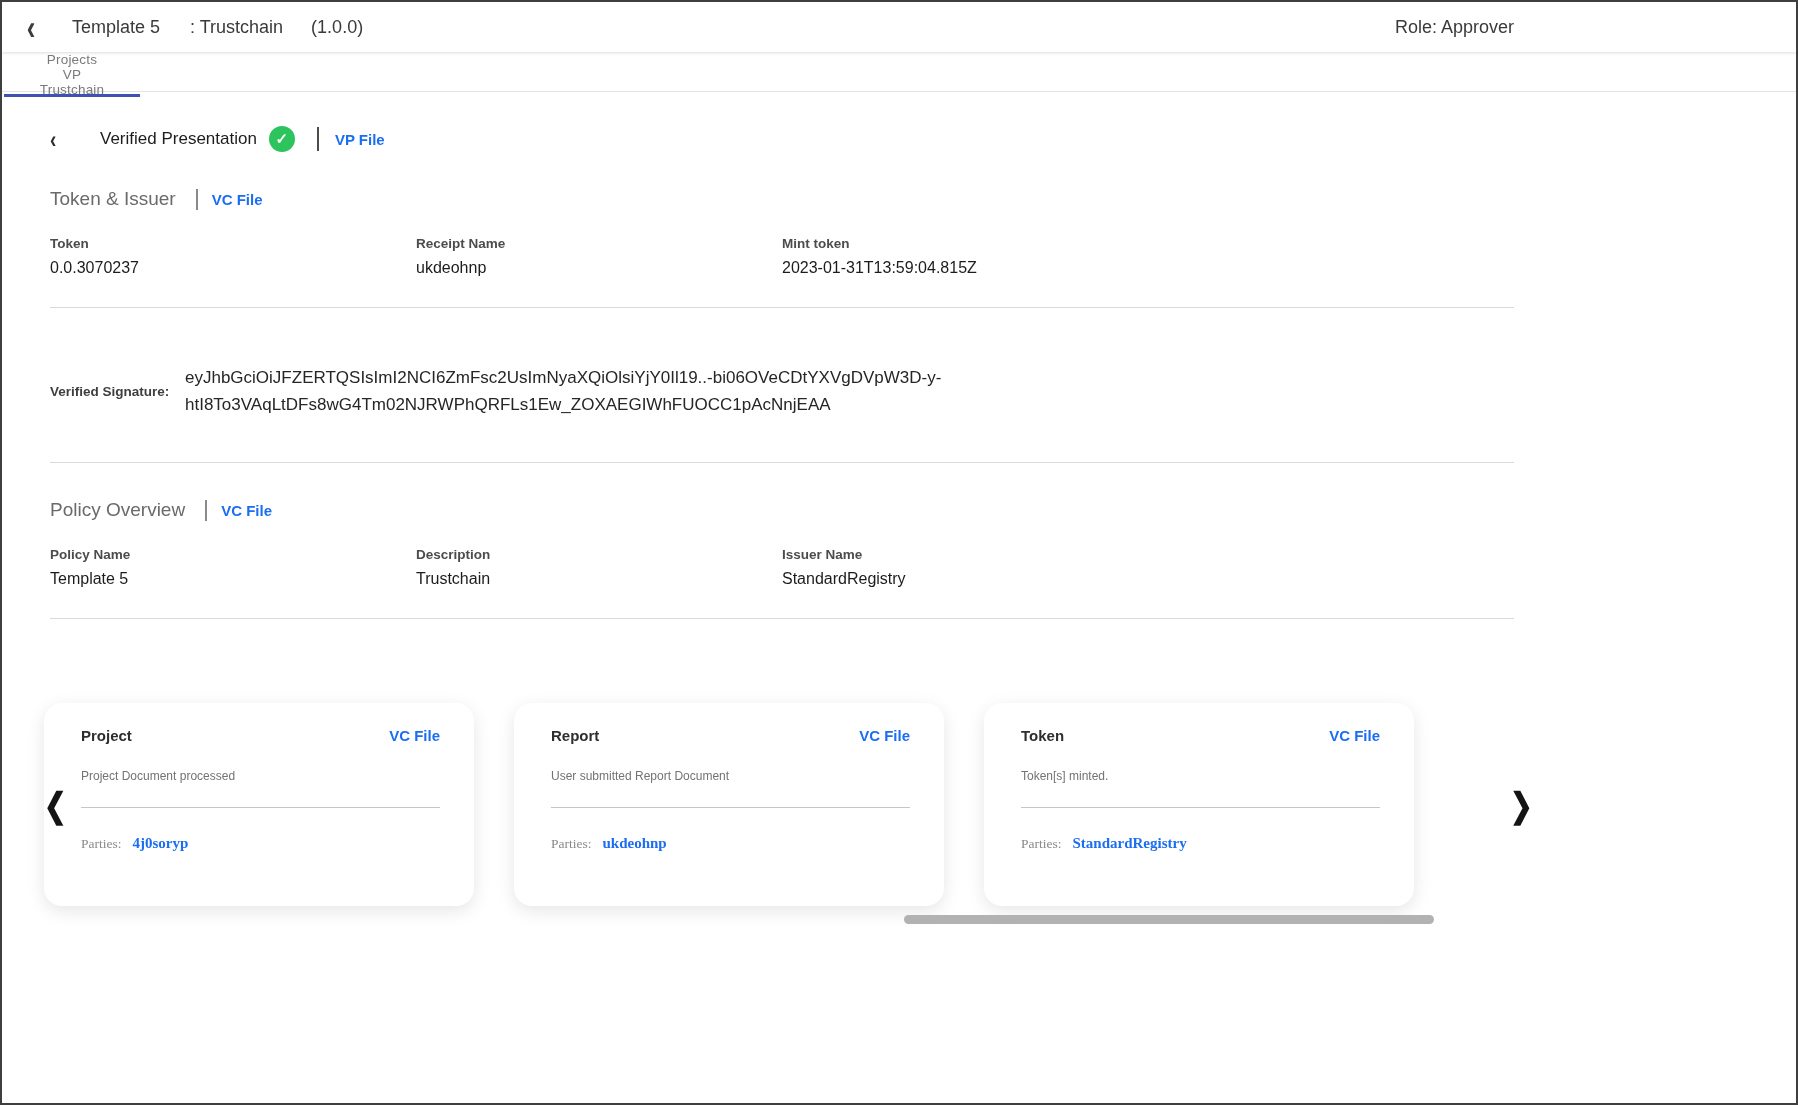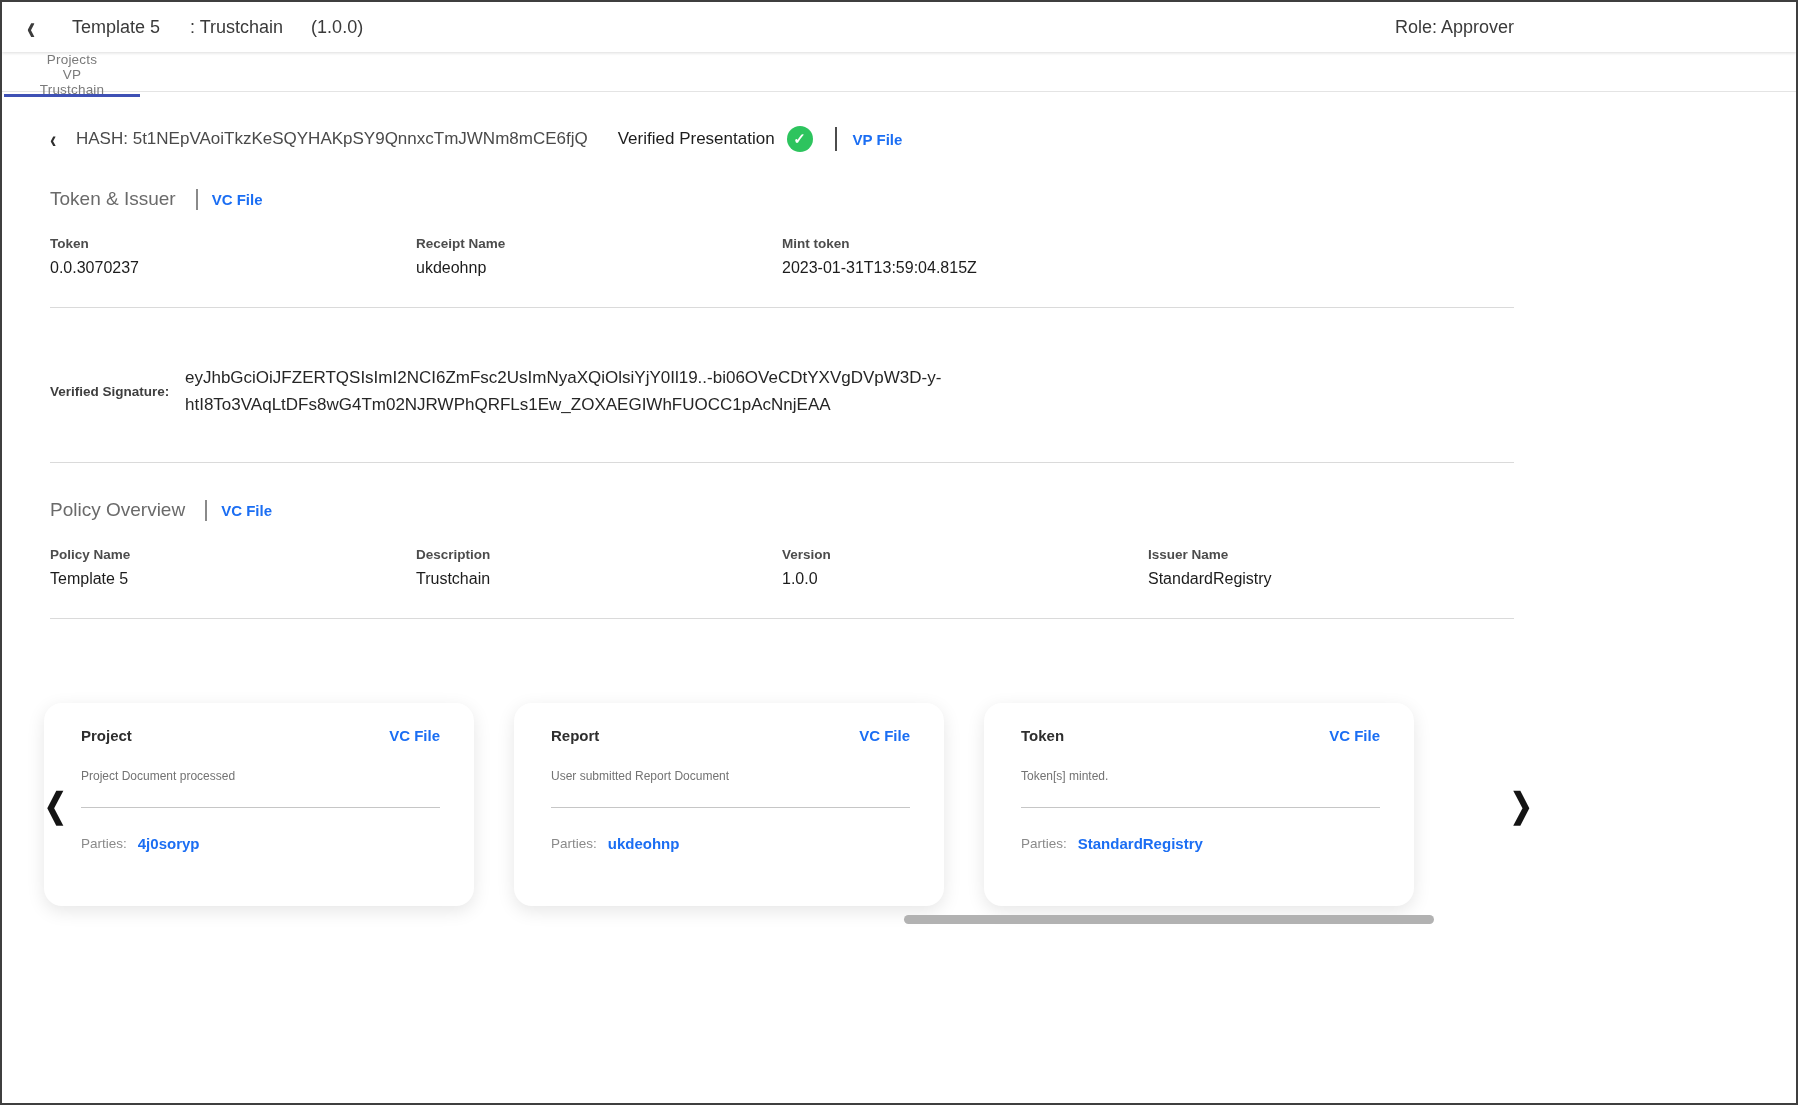--- a/index.html
+++ b/index.html
@@ -55,21 +55,21 @@
 
   
   .carousel { position:relative; margin-top:84px; height:260px; }
   .cards { display:flex; margin-left:42px; gap:40px; }
   .card { width:430px; height:203px; background:#fff; border-radius:18px;
           box-shadow:0 5px 18px rgba(0,0,0,.10); padding:24px 34px 4px 37px; }
   .card-head { display:flex; align-items:center; justify-content:space-between; }
   .card-title { font-size:15px; font-weight:bold; color:#2e2e2e; }
   .card-desc { font-size:12px; color:#737373; margin-top:25px; }
   .card-div { border:none; border-top:1px solid #c6c6c6; margin-top:24px; }
-  .parties { margin-top:27px; display:flex; align-items:center; }
+  .parties { margin-top:27px; display:flex; align-items:center;font-family:Liberation Serif, serif; }
   .parties-label { font-size:13.5px; color:#8a8a8a; }
   .parties-value { font-size:15px; font-weight:bold; color:#1b6ef3; margin-left:11px; cursor:pointer; }
 
   .nav-arrow { position:absolute; top:90px; font-size:27px; color:#141414; cursor:pointer;
                font-weight:bold; line-height:1; transform:scaleY(1.25); }
   .nav-prev { left:42px; }
   .nav-next { left:1508px; }
 
   .scroll-thumb { position:absolute; left:902px; top:212px; width:530px; height:9px;
                   background:#b2b2b2; border-radius:5px; cursor:pointer; }
@@ -95,21 +95,20 @@
     <div class="tab">VP</div>
     <div class="tab active">Trustchain</div>
   </div>
 
   <div class="content">
 
     <div class="hash-row">
       <div class="hash-back">
         <span class="back-glyph">‹</span>
       </div>
-      <span class="hash-text">HASH: 5t1NEpVAoiTkzKeSQYHAKpSY9QnnxcTmJWNm8mCE6fjQ</span>
       <span class="vp-status">Verified Presentation</span>
       <span class="check-badge">✓</span>
       <span class="vdiv"></span>
       <a class="link">VP File</a>
     </div>
 
     <div class="section-head">
       <span class="section-title">Token &amp; Issuer</span>
       <span class="vdiv-sm"></span>
       <a class="link">VC File</a>
@@ -147,24 +146,20 @@
     </div>
 
     <div class="fields">
       <div>
         <div class="field-label">Policy Name</div>
         <div class="field-value">Template 5</div>
       </div>
       <div>
         <div class="field-label">Description</div>
         <div class="field-value">Trustchain</div>
-      </div>
-      <div>
-        <div class="field-label">Version</div>
-        <div class="field-value">1.0.0</div>
       </div>
       <div>
         <div class="field-label">Issuer Name</div>
         <div class="field-value">StandardRegistry</div>
       </div>
     </div>
 
     <hr class="rule">
   </div>
 

